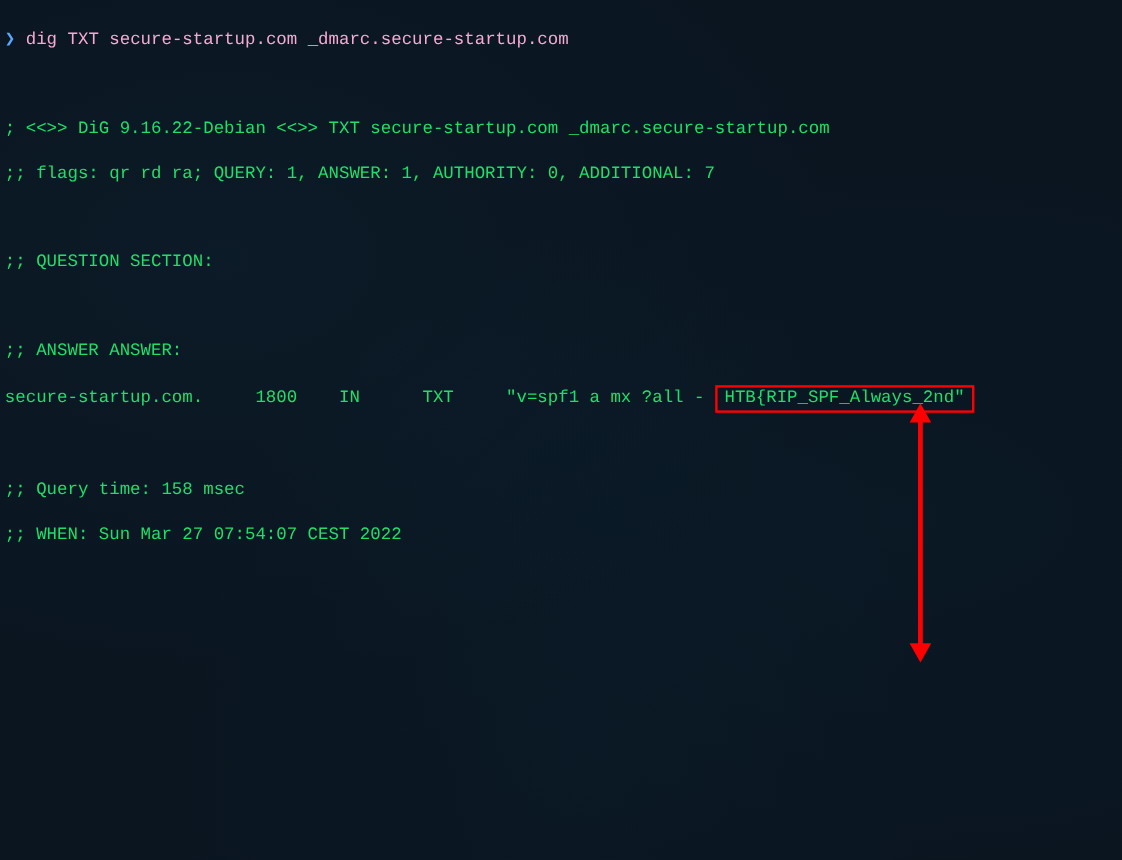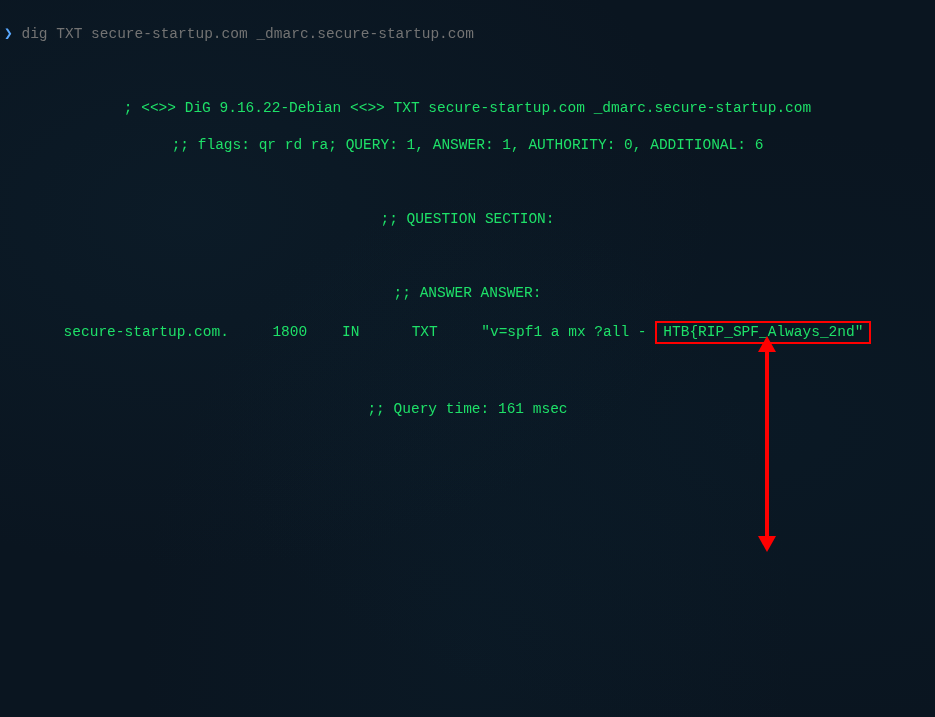--- a/index.html
+++ b/index.html
@@ -15,28 +15,28 @@
       font-size: 14.5px;
       color: #1ee068;
       padding: 6px 4px;
       line-height: 1.28;
       overflow: hidden;
       position: relative;
     }
     .term { white-space: pre; }
     .line { display: block; }
     .prompt-sym { color: #5aa9ff; }
-    .cmd { color: #737373; }
+    .cmd { color: #f9a8d4; }
     .hl-box {
       border: 2px solid #ff0000;
       padding: 0 6px 1px 6px;
       display: inline-block;
       line-height: 1.25;
     }
-    .output { color: #1ee068; text-align: center; }
+    .output { color: #1ee068; }
     .arrow {
       position: absolute;
       left: 756px;
       top: 336px;
       width: 24px;
       height: 216px;
       pointer-events: none;
     }
     .arrow-line {
       position: absolute;
@@ -65,28 +65,29 @@
       border-top: 16px solid #ff0000;
     }
   </style>
 </head>
 <body>
 
 <div class="term">
 <span class="line"><span class="prompt-sym">❯</span> <span class="cmd">dig TXT secure-startup.com _dmarc.secure-startup.com</span></span>
 <span class="line">&nbsp;</span>
 <span class="line output">; &lt;&lt;&gt;&gt; DiG 9.16.22-Debian &lt;&lt;&gt;&gt; TXT secure-startup.com _dmarc.secure-startup.com</span>
-<span class="line output">;; flags: qr rd ra; QUERY: 1, ANSWER: 1, AUTHORITY: 0, ADDITIONAL: 6</span>
+<span class="line output">;; flags: qr rd ra; QUERY: 1, ANSWER: 1, AUTHORITY: 0, ADDITIONAL: 7</span>
 <span class="line">&nbsp;</span>
 <span class="line output">;; QUESTION SECTION:</span>
 <span class="line">&nbsp;</span>
 <span class="line output">;; ANSWER ANSWER:</span>
 <span class="line output"><span>secure-startup.com.     1800    IN      TXT     "v=spf1 a mx ?all - </span><span class="hl-box">HTB{RIP_SPF_Always_2nd"</span></span>
 <span class="line">&nbsp;</span>
-<span class="line output">;; Query time: 161 msec</span>
+<span class="line output">;; Query time: 158 msec</span>
+<span class="line output">;; WHEN: Sun Mar 27 07:54:07 CEST 2022</span>
 
 
 
 
 
 
 
 
 
 

